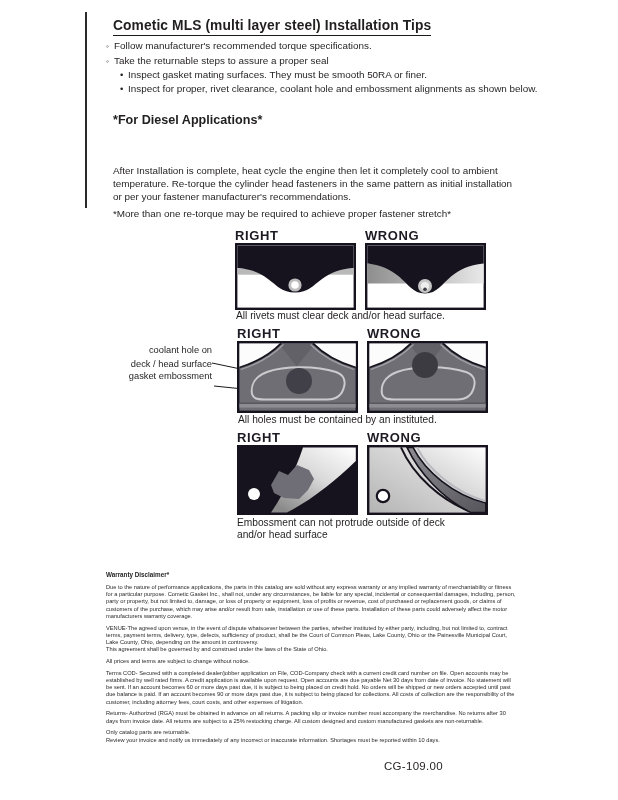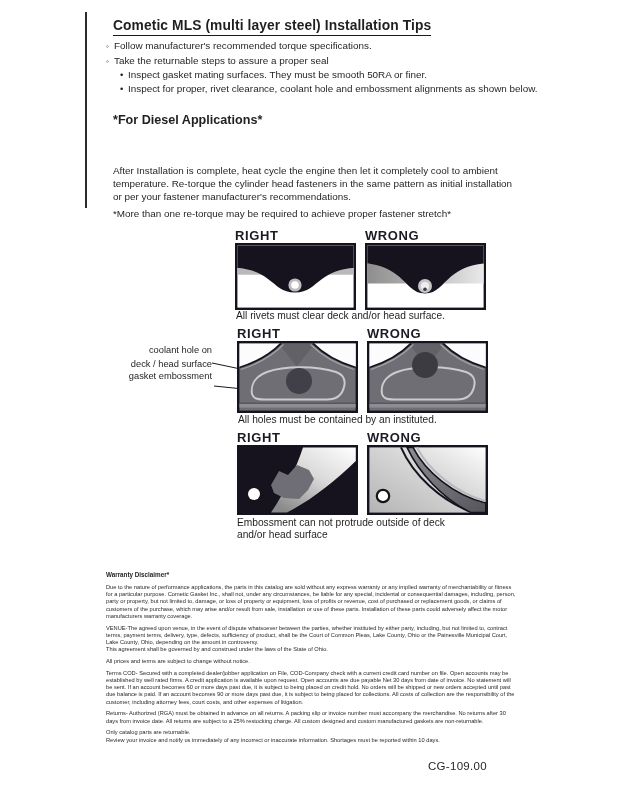--- a/index.html
+++ b/index.html
@@ -30,21 +30,21 @@
   .caption{position:absolute;margin:0;font-size:10.2px;font-weight:normal;line-height:12px;white-space:pre-line;}
 
   .callout{position:absolute;left:90px;width:122px;text-align:right;font-size:9.3px;line-height:14px;
            white-space:pre-line;}
   .pointer-lines{position:absolute;left:210px;top:358px;}
 
   .legal{position:absolute;left:106px;top:571px;width:412px;}
   .legal h2{margin:0 0 6px 0;font-size:6.3px;font-weight:bold;}
   .legal p{margin:0 0 4.6px 0;font-size:5.7px;line-height:7.2px;white-space:pre-line;color:#2b2828;}
 
-  .footer-code{position:absolute;left:384px;top:760px;font-size:11.5px;letter-spacing:.3px;color:#2a2626;margin-left:44px;}
+  .footer-code{position:absolute;left:384px;top:760px;font-size:11.5px;letter-spacing:.3px;color:#2a2626;}
 </style>
 </head>
 <body>
 
 <div class="page">
 
   <div class="fold-line"></div>
 
   <h1 class="title">Cometic MLS (multi layer steel) Installation Tips</h1>
 

